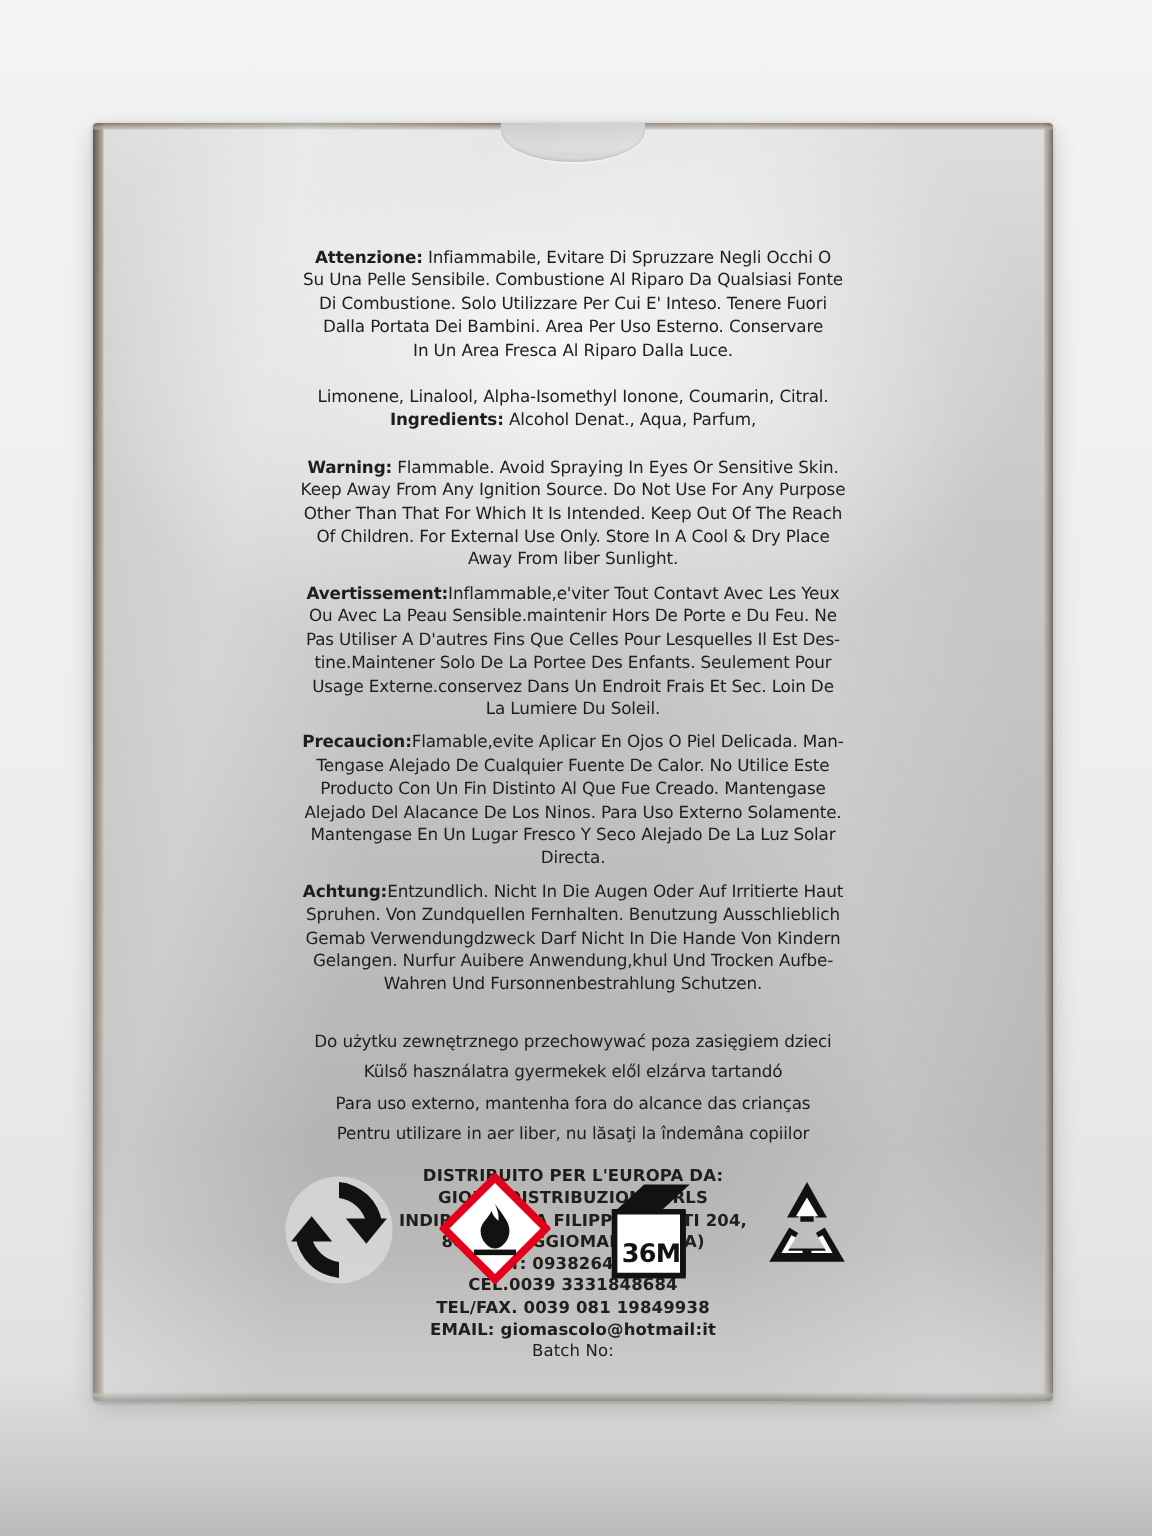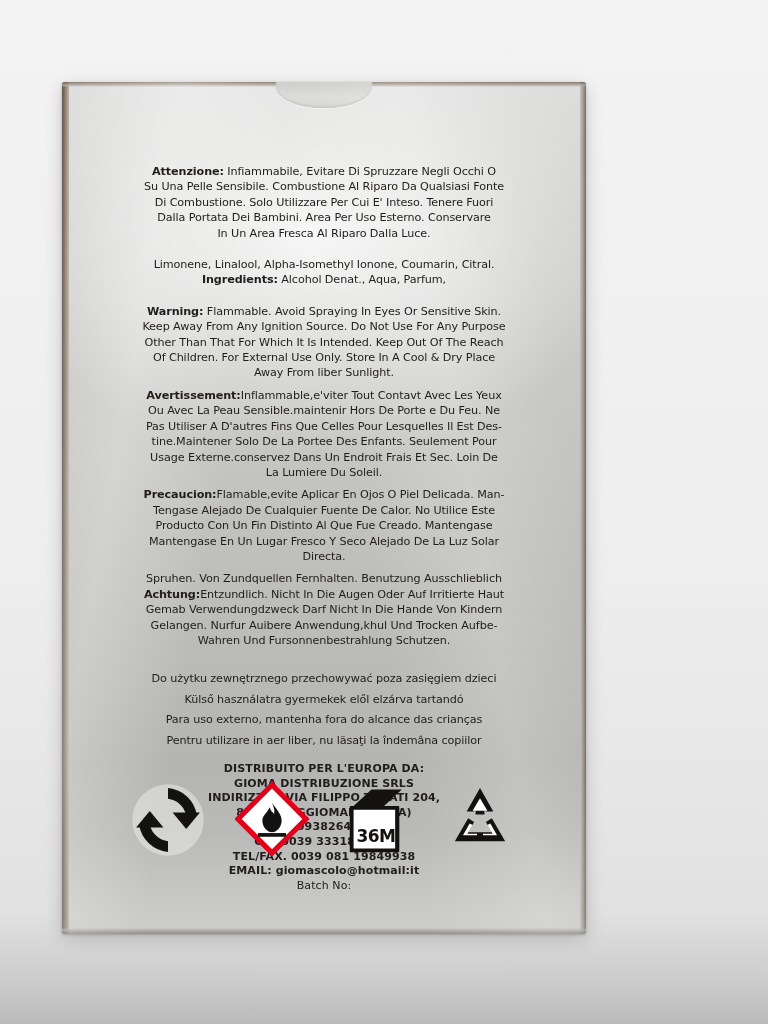--- a/index.html
+++ b/index.html
@@ -29,21 +29,21 @@
     height: 110px;
     background: linear-gradient(180deg, rgba(200,200,200,0) 0%, rgba(190,190,190,0.55) 60%, rgba(175,175,175,0.75) 100%);
     pointer-events: none;
   }
 
   
   .box {
     position: absolute;
     left: 62px;
     top: 82px;
-    width: 524px;
+    width: 640px;
     height: 852px;
     border-radius: 3px;
     background:
       radial-gradient(ellipse 520px 360px at 48% 18%, rgba(255,255,255,0.85) 0%, rgba(255,255,255,0.0) 62%),
       linear-gradient(180deg,
         #dedede 0%,
         #d8d8d6 6%,
         #cfcfcd 16%,
         #c9c9c7 30%,
         #c4c4c2 45%,
@@ -216,27 +216,28 @@
         <div>Pas Utiliser A D'autres Fins Que Celles Pour Lesquelles Il Est Des-</div>
         <div>tine.Maintener Solo De La Portee Des Enfants. Seulement Pour</div>
         <div>Usage Externe.conservez Dans Un Endroit Frais Et Sec. Loin De</div>
         <div>La Lumiere Du Soleil.</div>
       </div>
 
       <div class="para">
         <div><b>Precaucion:</b>Flamable,evite Aplicar En Ojos O Piel Delicada. Man-</div>
         <div>Tengase Alejado De Cualquier Fuente De Calor. No Utilice Este</div>
         <div>Producto Con Un Fin Distinto Al Que Fue Creado. Mantengase</div>
+        <div>Alejado Del Alacance De Los Ninos. Para Uso Externo Solamente.</div>
         <div>Mantengase En Un Lugar Fresco Y Seco Alejado De La Luz Solar</div>
         <div>Directa.</div>
       </div>
 
       <div class="para">
+        <div><b>Achtung:</b>Entzundlich. Nicht In Die Augen Oder Auf Irritierte Haut</div>
         <div>Spruhen. Von Zundquellen Fernhalten. Benutzung Ausschlieblich</div>
-        <div><b>Achtung:</b>Entzundlich. Nicht In Die Augen Oder Auf Irritierte Haut</div>
         <div>Gemab Verwendungdzweck Darf Nicht In Die Hande Von Kindern</div>
         <div>Gelangen. Nurfur Auibere Anwendung,khul Und Trocken Aufbe-</div>
         <div>Wahren Und Fursonnenbestrahlung Schutzen.</div>
       </div>
 
       <div class="spacer-lg"></div>
 
       <div class="para">
         <div>Do użytku zewnętrznego przechowywać poza zasięgiem dzieci</div>
         <div style="height:5px"></div>

